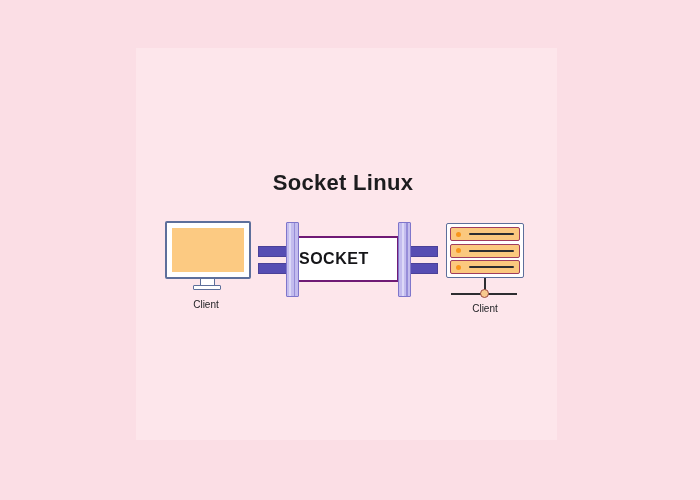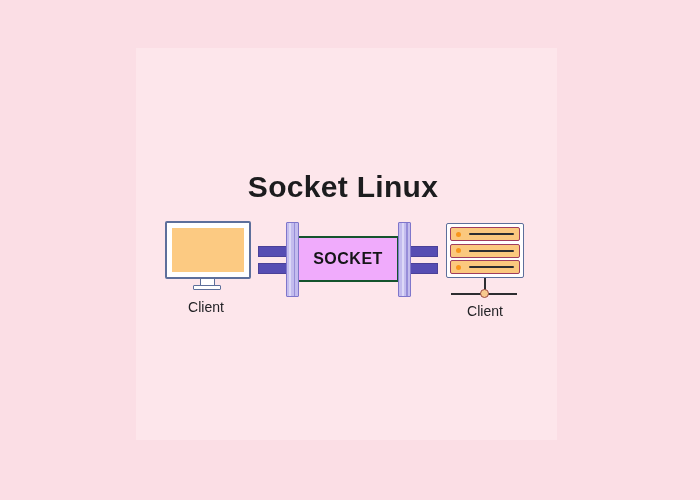--- a/index.html
+++ b/index.html
@@ -25,21 +25,21 @@
     width: 421px;
     height: 392px;
     background: #fde6eb;
   }
   .title {
     position: absolute;
     left: 193px;
     top: 170px;
     width: 300px;
     text-align: center;
-    font-size: 30px;
+    font-size: 22px;
     font-weight: bold;
     color: #1c1c1e;
     letter-spacing: 0.3px;
   }
   
   .monitor {
     position: absolute;
     left: 165px;
     top: 221px;
     width: 86px;
@@ -74,21 +74,21 @@
     top: 285px;
     width: 28px;
     height: 5px;
     background: #ffffff;
     border: 1.5px solid #5d6f9b;
     border-radius: 1px;
     box-sizing: border-box;
   }
   .device-label {
     position: absolute;
-    font-size: 14px;
+    font-size: 10px;
     color: #222226;
     text-align: center;
   }
   .client-label {
     left: 156px;
     top: 299px;
     width: 100px;
   }
   .server-label {
     left: 435px;
@@ -107,27 +107,26 @@
   .bar-l1 { left: 258px; top: 246px; width: 33px; }
   .bar-l2 { left: 258px; top: 263px; width: 33px; }
   .bar-r1 { left: 406px; top: 246px; width: 32px; }
   .bar-r2 { left: 406px; top: 263px; width: 32px; }
   .pipe-body {
     position: absolute;
     left: 297px;
     top: 236px;
     width: 102px;
     height: 46px;
-    background: #f0abfc;
-    border: 2px solid #14532d;
+    background: #ffffff;
+    border: 2px solid #701a75;
     box-sizing: border-box;
     z-index: 2;
     display: flex;
     align-items: center;
-    justify-content: center;
   }
   .socket-label {
     font-size: 16px;
     font-weight: bold;
     color: #151518;
     letter-spacing: 0.5px;
   }
   .flange {
     position: absolute;
     top: 222px;

